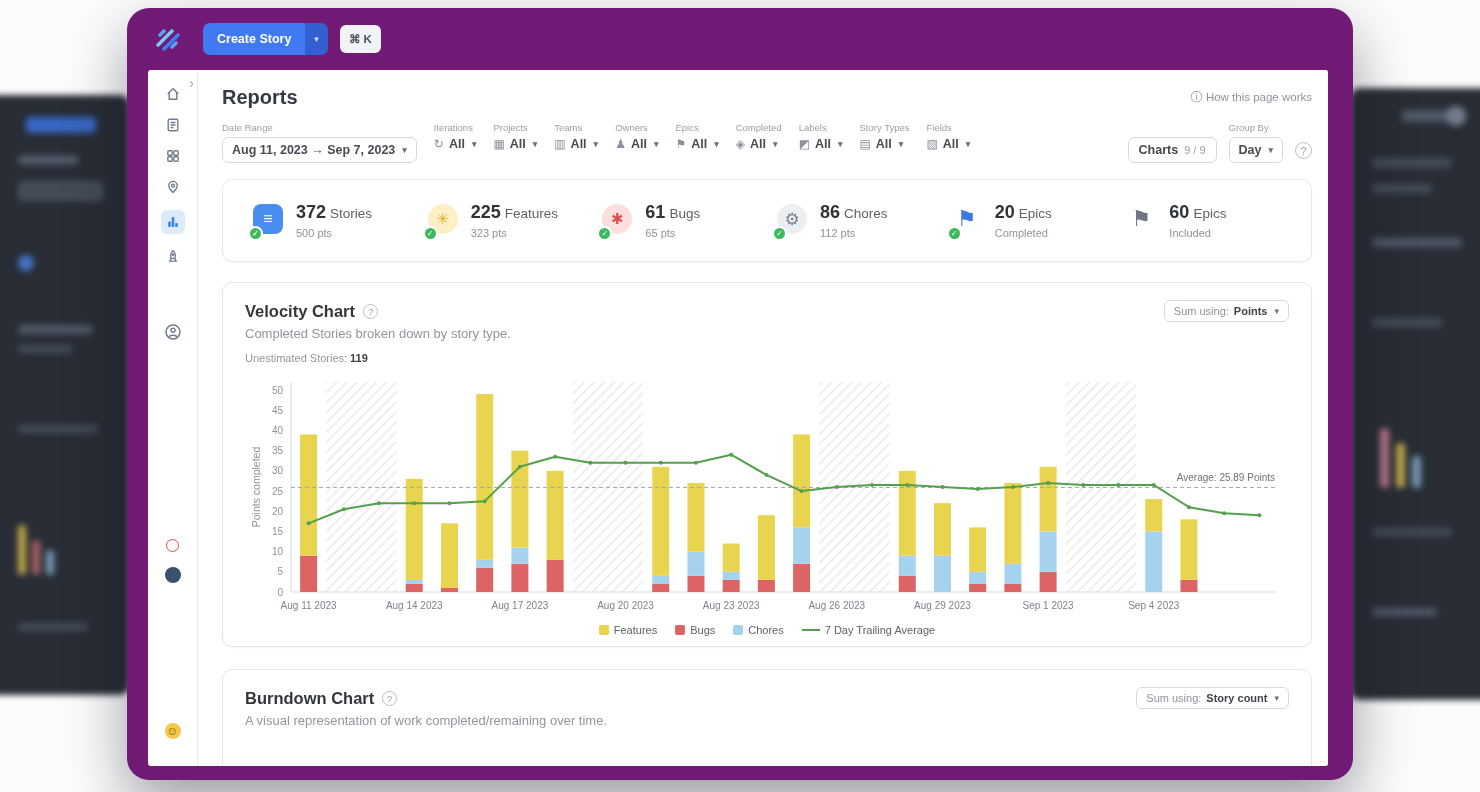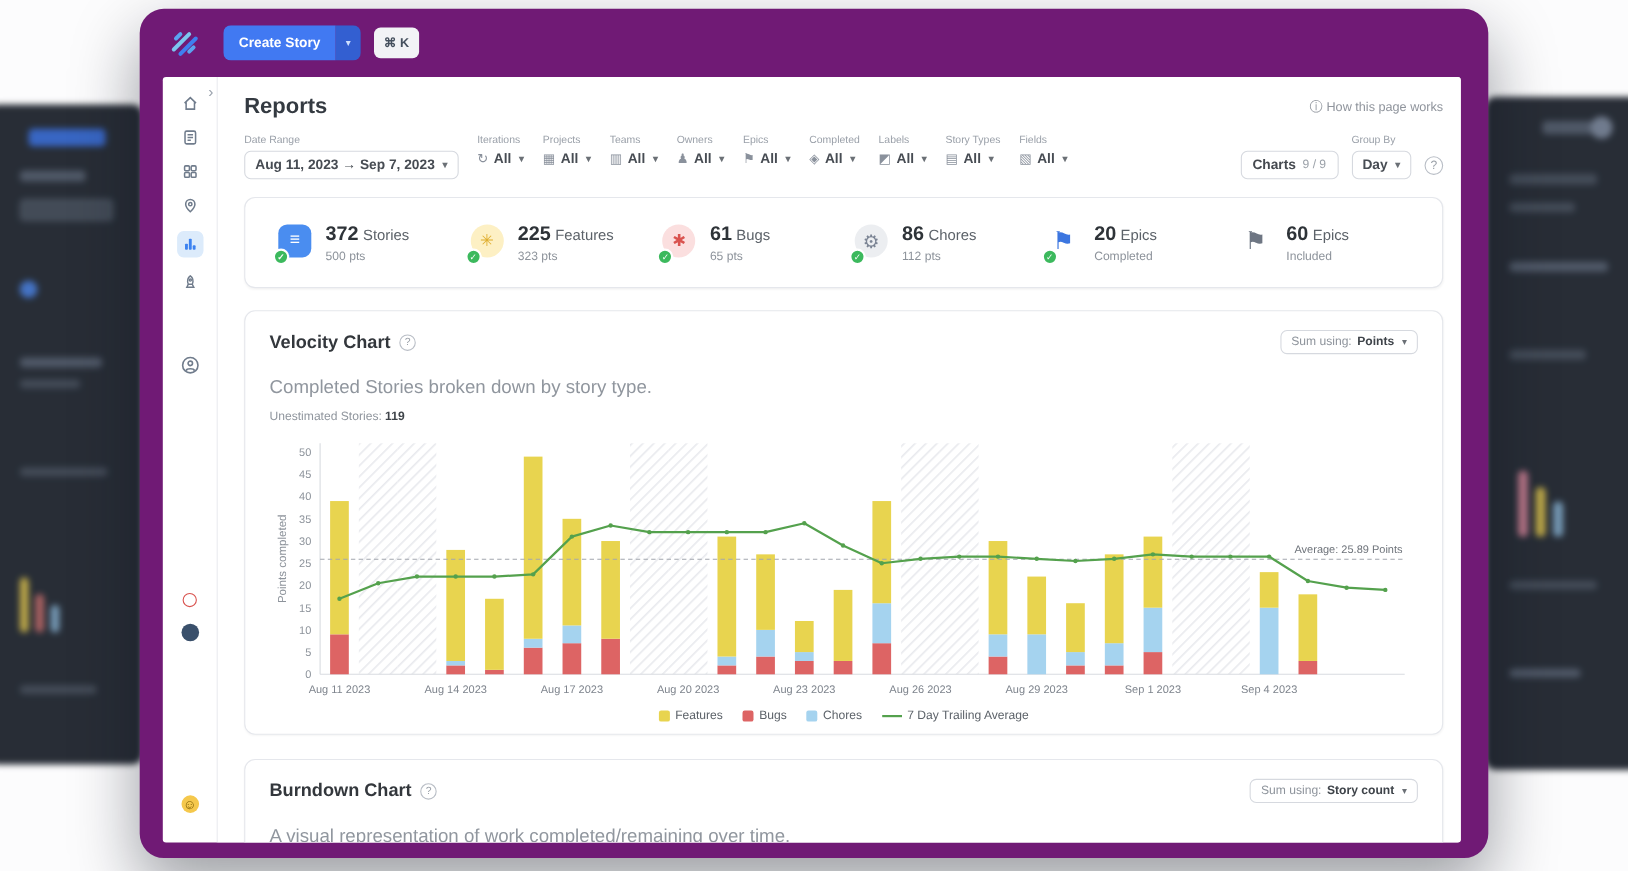--- a/index.html
+++ b/index.html
@@ -103,21 +103,21 @@
   
   .chart-card { margin-top: 20px; padding: 17px 22px 10px; }
   .card-head { display: flex; justify-content: space-between; align-items: center; }
   .card-title { font-size: 16.5px; font-weight: 700; color: #33373c; display: flex; gap: 8px; align-items: center; }
   .qmark { width: 15px; height: 15px; border-radius: 50%; border: 1.4px solid #b9bec6; color: #9aa0a8;
     font-size: 9.5px; display: flex; align-items: center; justify-content: center; font-weight: 400; }
   .qmark::after { content: "?"; }
   .sum-pill { border: 1px solid #d6d9df; border-radius: 6px; padding: 4px 9px; font-size: 11px;
     color: #8d939b; display: flex; gap: 5px; align-items: center; cursor: pointer; }
   .sum-pill b { color: #3f444a; }
-  .card-sub { font-size: 17px; color: #90969e; margin-top: 20px; }
+  .card-sub { font-size: 13px; color: #90969e; margin-top: 4px; }
   .unest { font-size: 11px; color: #90969e; margin-top: 11px; }
   .unest b { color: #3f444a; margin-left: 3px; }
   .chart-wrap { margin-top: 8px; }
   .velocity-svg { width: 100%; height: 252px; display: block; }
   .legend { display: flex; justify-content: center; gap: 18px; font-size: 11px; color: #5c6269;
     margin-top: 0; align-items: center; }
   .legend > span { display: flex; align-items: center; }
   .lg-box { width: 10px; height: 10px; display: inline-block; margin-right: 5px; border-radius: 2px; }
   .lg-line { width: 18px; height: 0; border-top: 2px solid; display: inline-block; margin-right: 5px; }
   .burndown-card { margin-top: 22px; padding: 17px 22px; height: 130px; }

